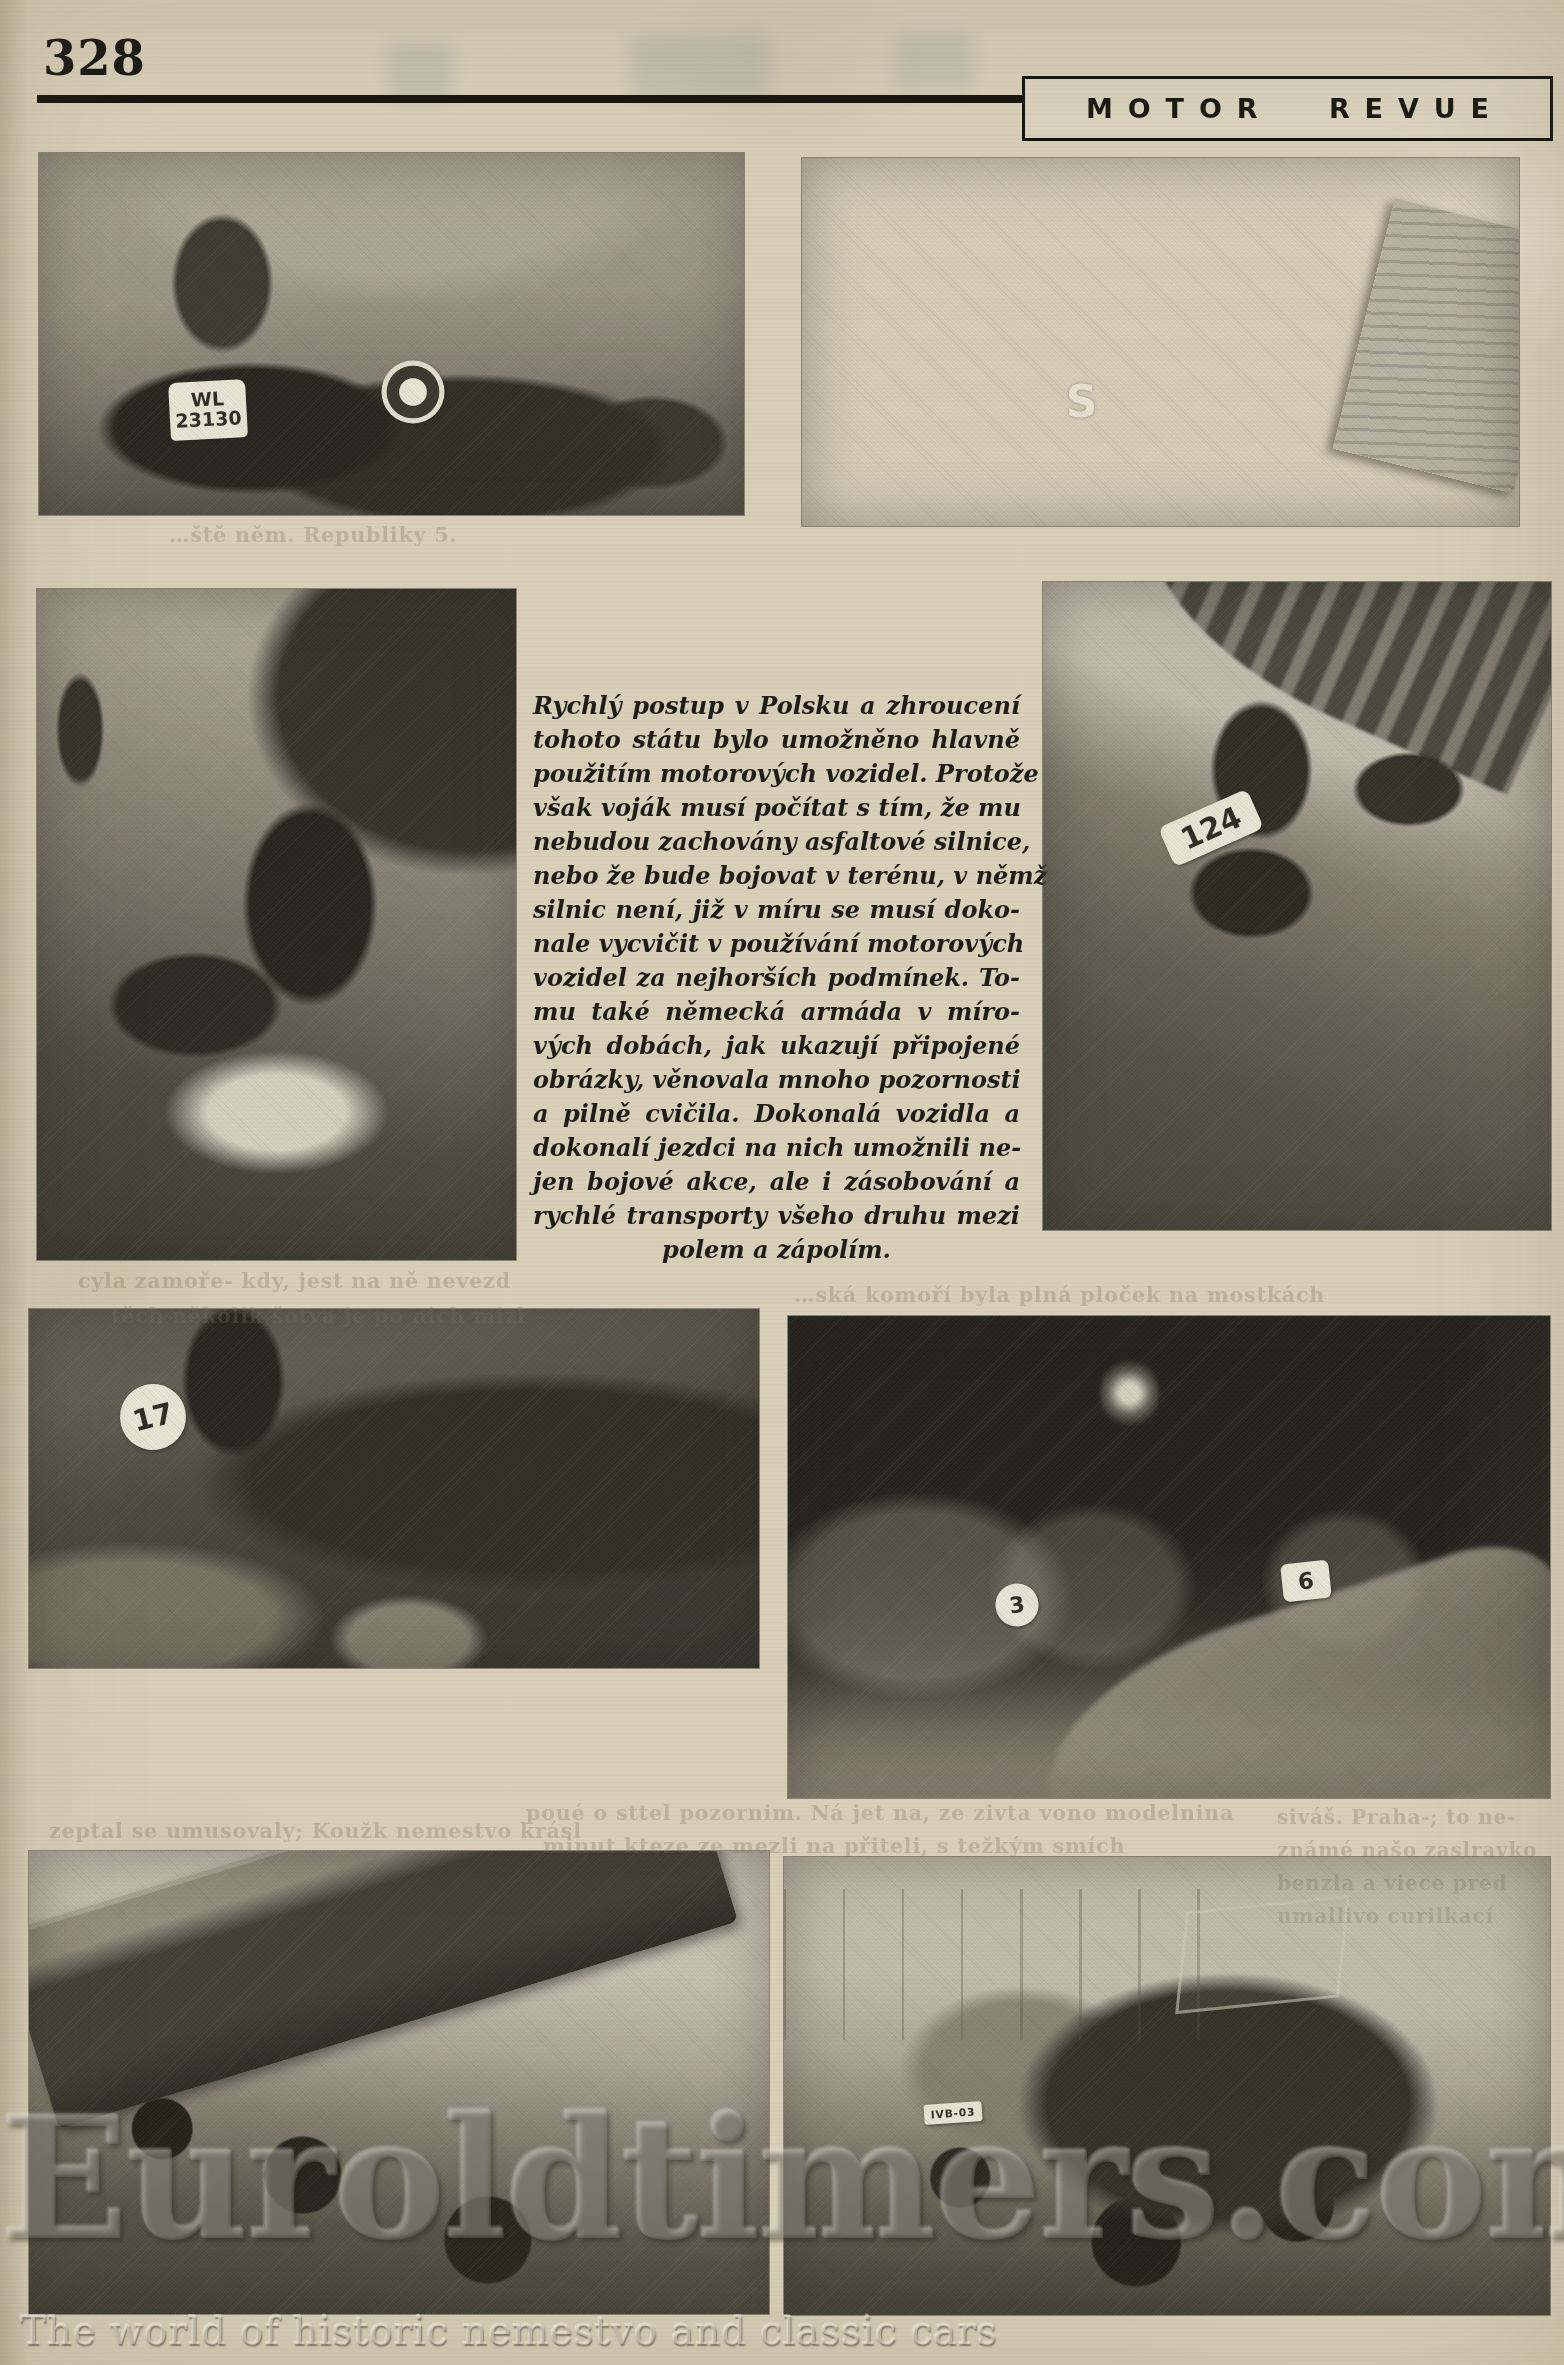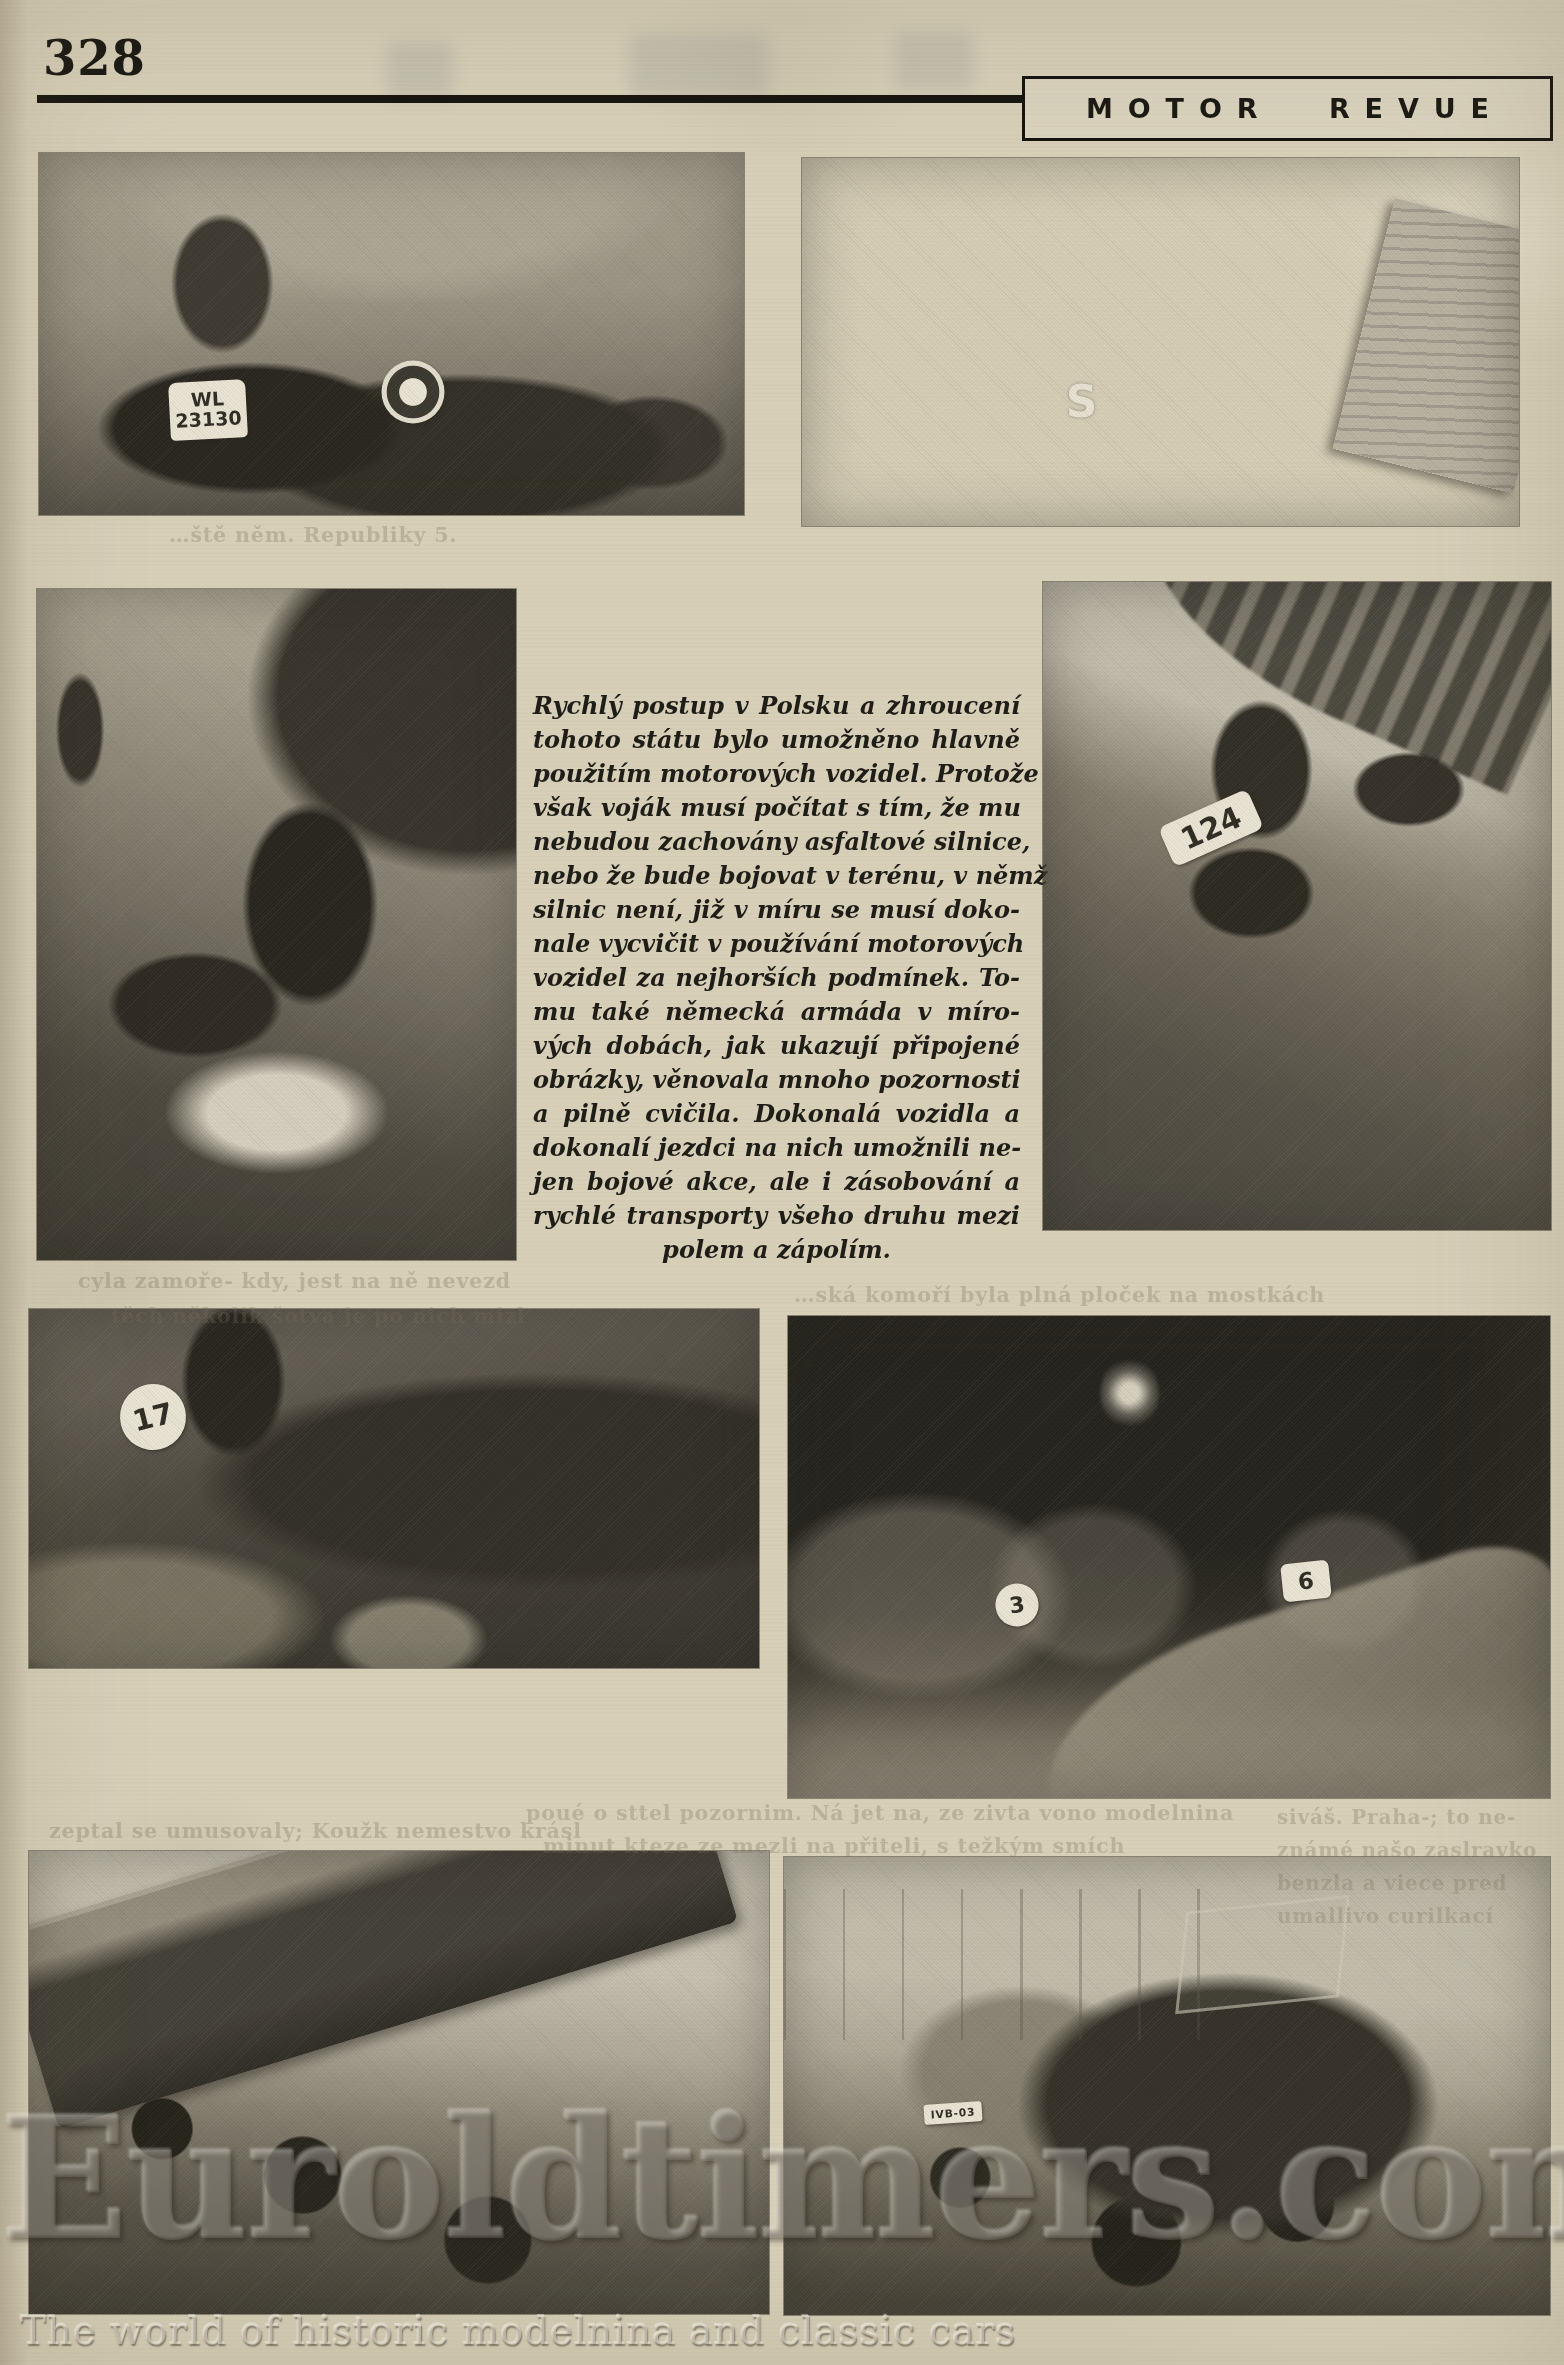--- a/index.html
+++ b/index.html
@@ -223,16 +223,16 @@
   <span class="ghost" style="left:169px;top:523px;">…ště něm. Republiky 5.</span>
   <span class="ghost" style="left:78px;top:1269px;">cyla zamoře- kdy, jest na ně nevezd</span>
   <span class="ghost" style="left:111px;top:1304px;">těch několik šotva je po nich mizl</span>
   <span class="ghost" style="left:794px;top:1283px;">…ská komoří byla plná ploček na mostkách</span>
   <span class="ghost" style="left:526px;top:1801px;">poué o sttel pozornim. Ná jet na, ze zivta vono modelnina</span>
   <span class="ghost" style="left:543px;top:1834px;">minut kteze ze mezli na přiteli, s težkým smích</span>
   <span class="ghost" style="left:49px;top:1819px;">zeptal se umusovaly; Koužk nemestvo krásl</span>
   <span class="ghost wrap" style="left:1277px;top:1801px;width:280px;font-size:20px;">siváš. Praha-; to ne- známé našo zaslravko benzla a viece pred umallivo curilkací</span>
 
   <div class="wm-brand">Euroldtimers.com</div>
-  <div class="wm-tag">The world of historic modelnina and classic cars</div>
+  <div class="wm-tag">The world of historic nemestvo and classic cars</div>
 
 </div>
 
 
 </body></html>

